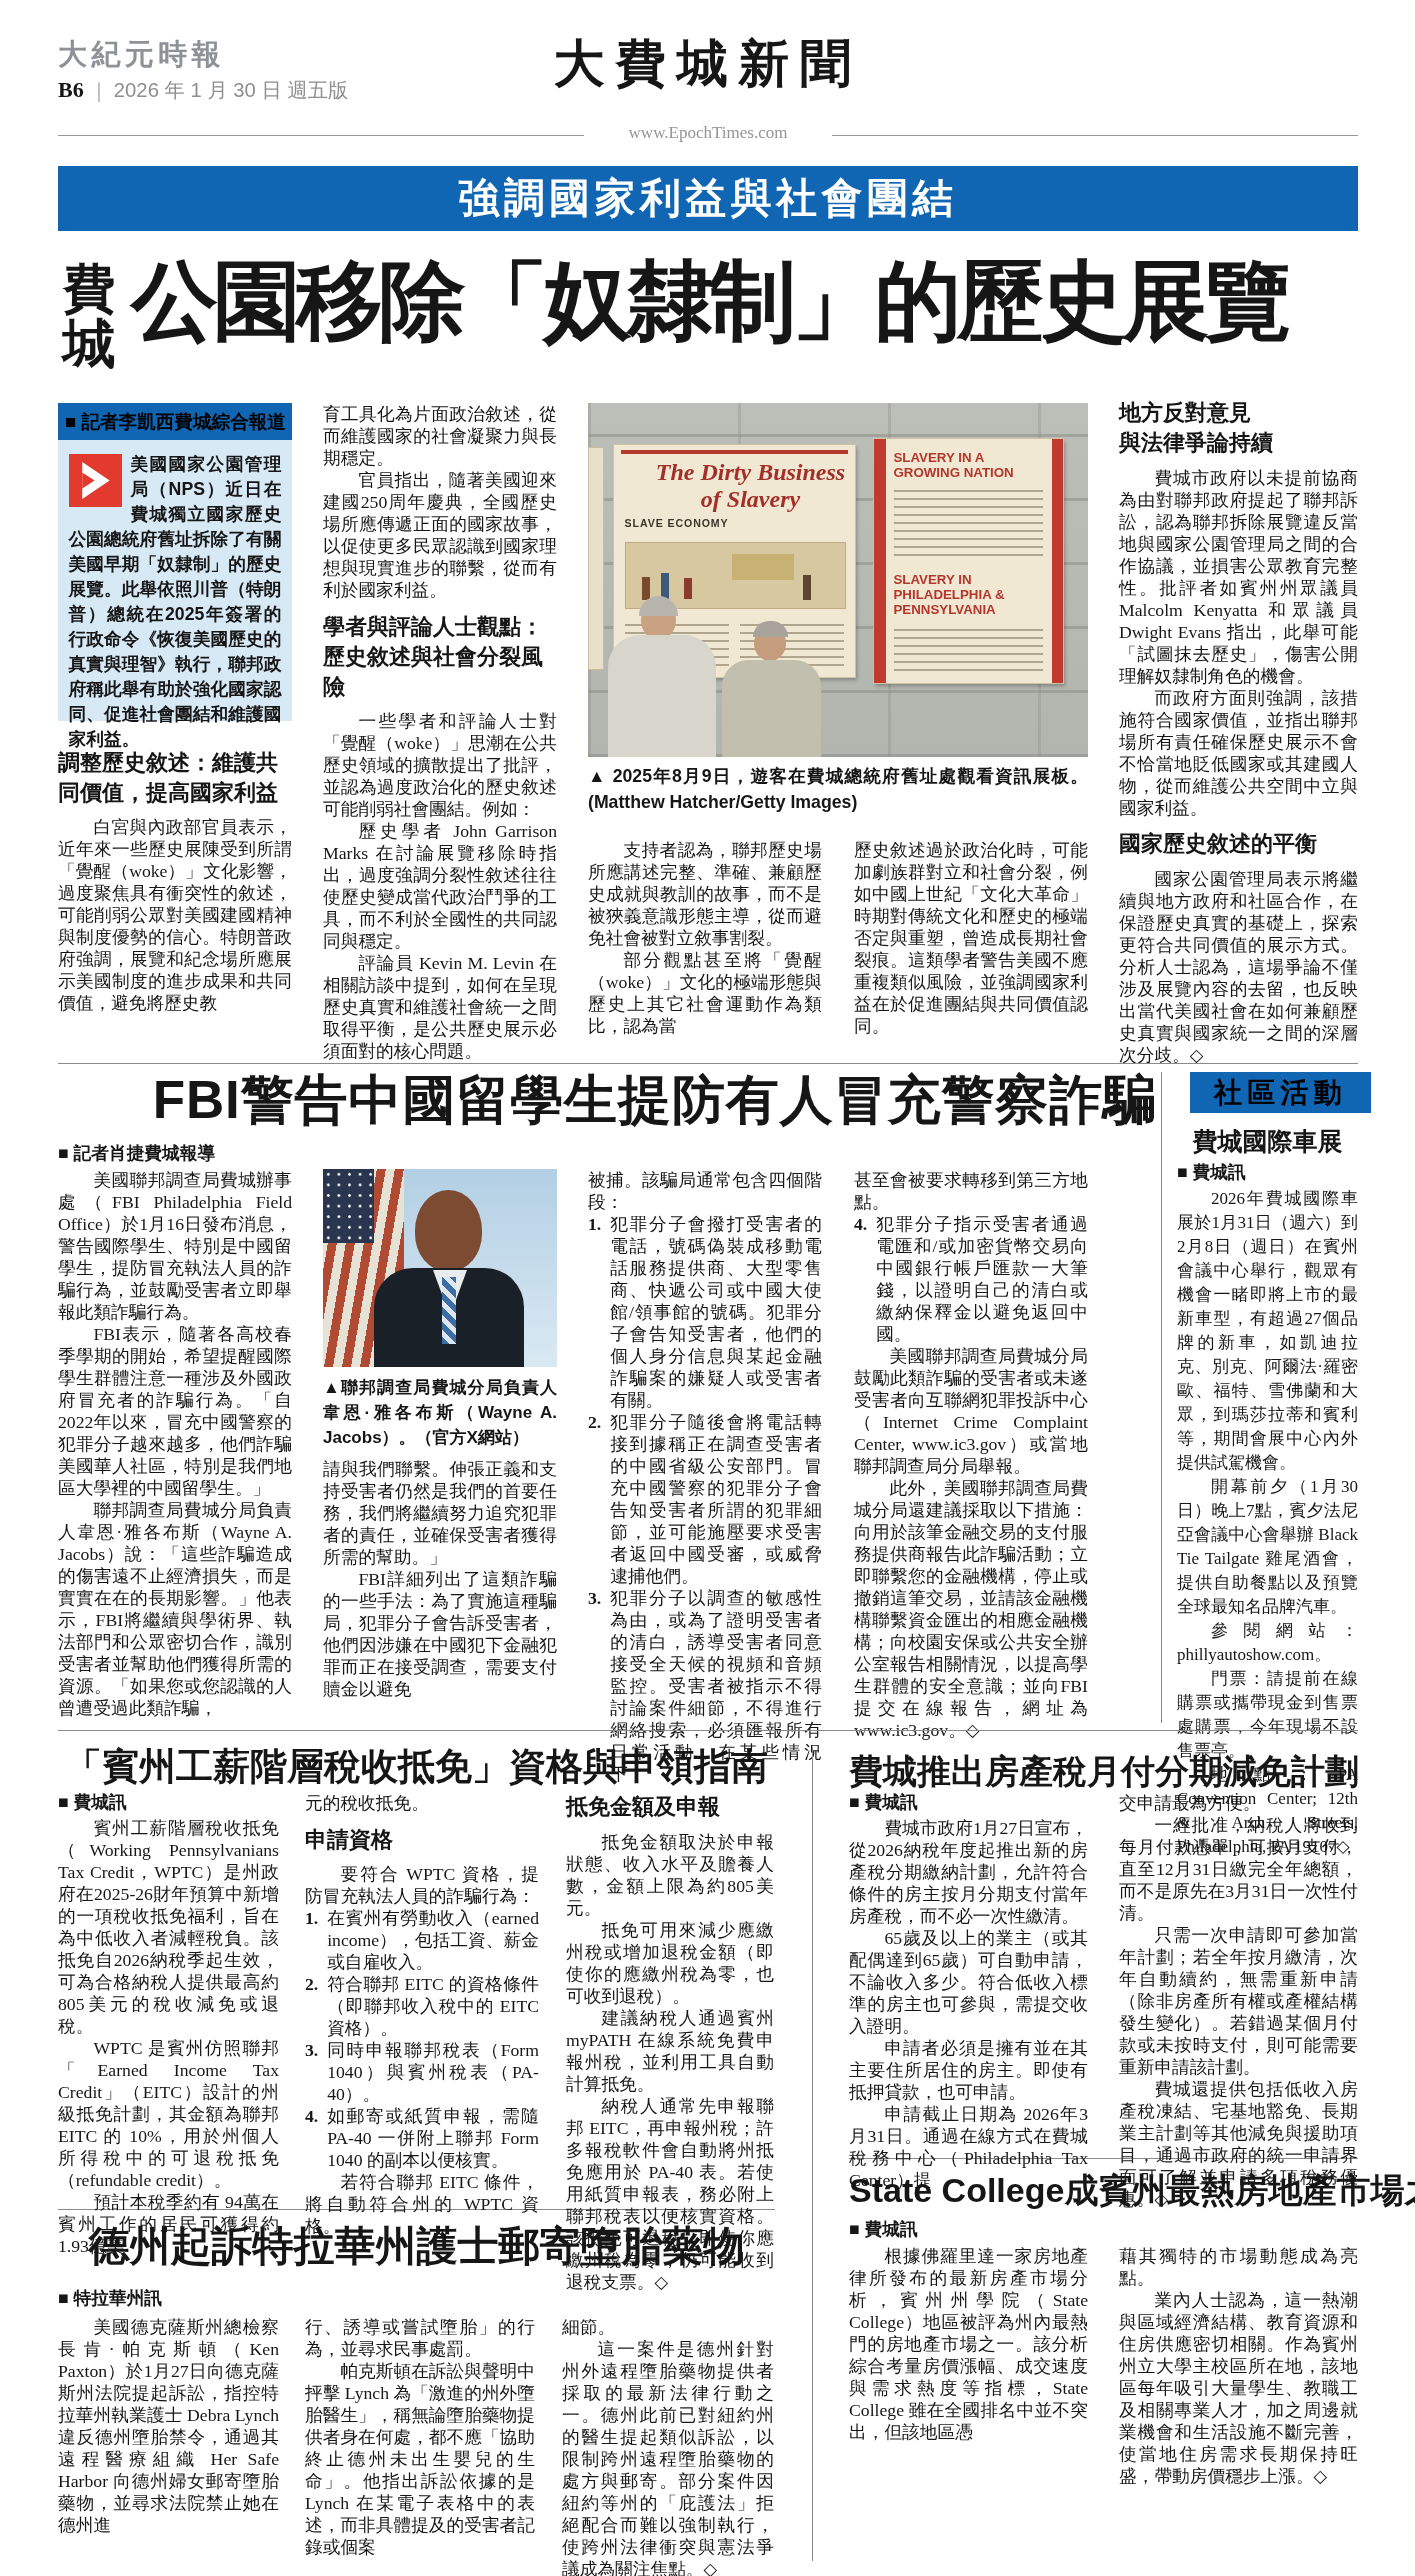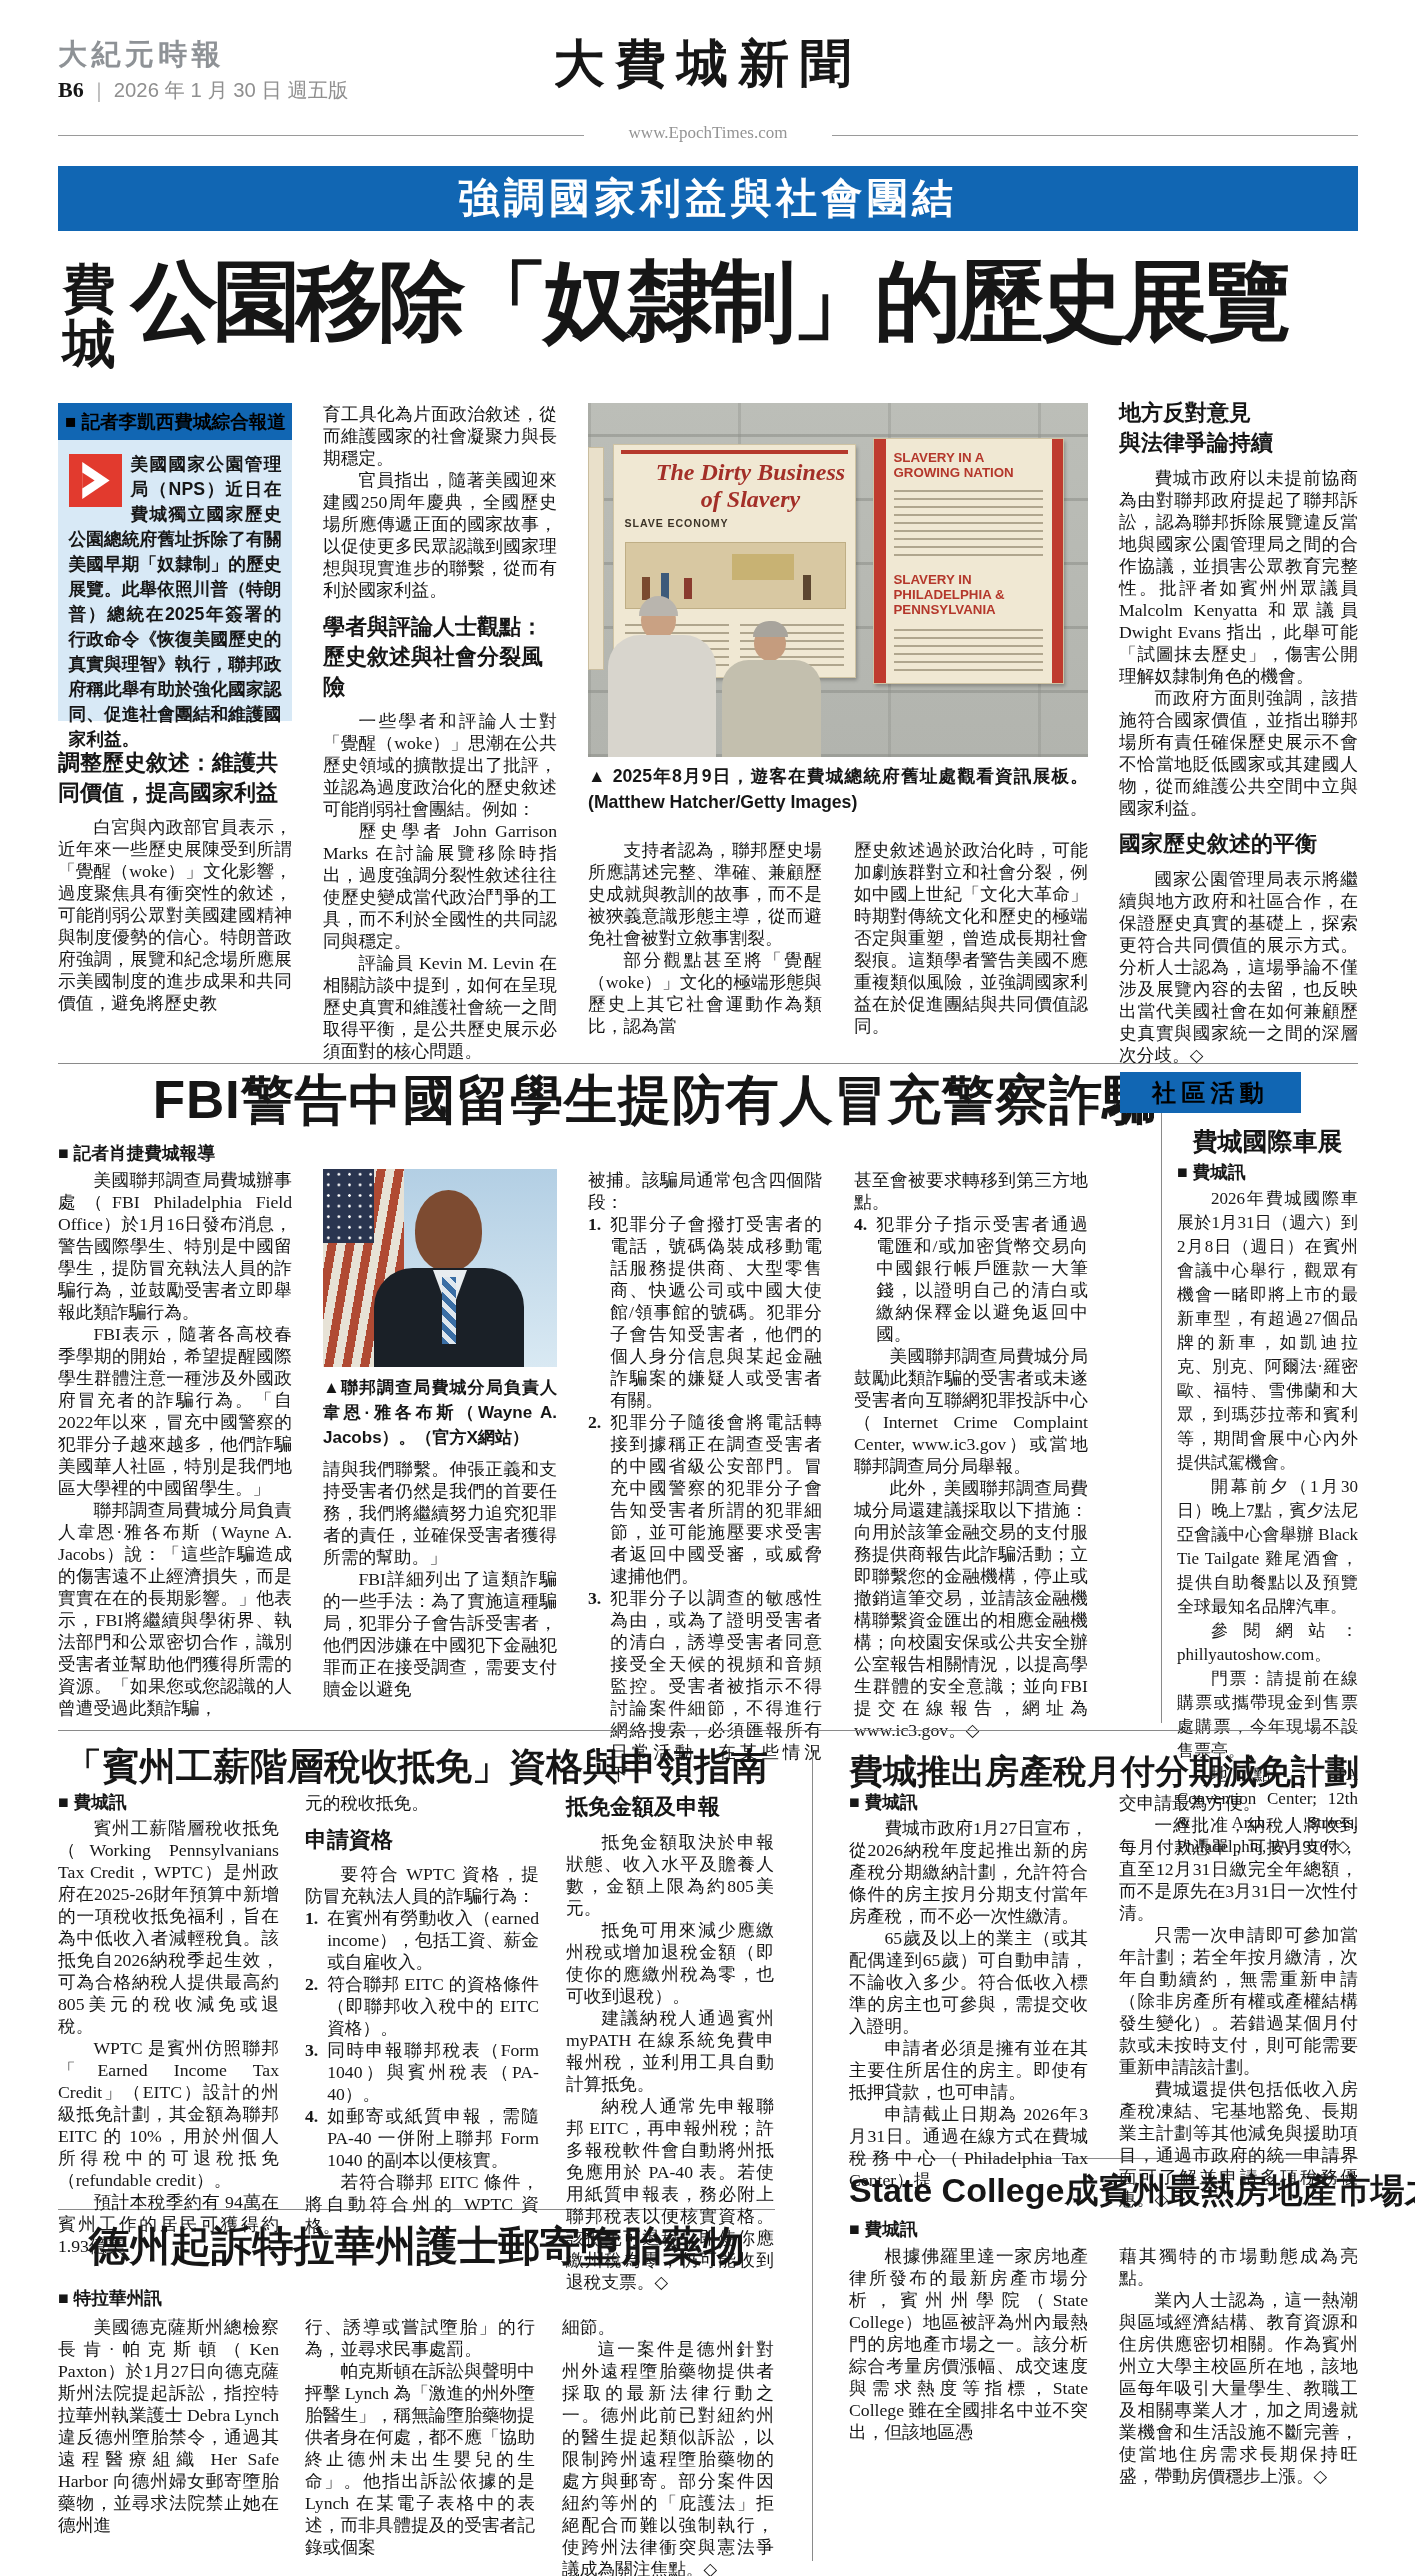--- a/index.html
+++ b/index.html
@@ -170,21 +170,21 @@
     <p class="li"><b>3.</b><span>犯罪分子以調查的敏感性為由，或為了證明受害者的清白，誘導受害者同意接受全天候的視頻和音頻監控。受害者被指示不得討論案件細節，不得進行網絡搜索，必須匯報所有日常活動，在某些情況下，</span></p>
   </div>
 
   <div class="abs bt" style="left:854px;top:1169px;width:234px;">
     <p class="ni">甚至會被要求轉移到第三方地點。</p>
     <p class="li"><b>4.</b><span>犯罪分子指示受害者通過電匯和/或加密貨幣交易向中國銀行帳戶匯款一大筆錢，以證明自己的清白或繳納保釋金以避免返回中國。</span></p>
     <p>美國聯邦調查局費城分局鼓勵此類詐騙的受害者或未遂受害者向互聯網犯罪投訴中心（Internet Crime Complaint Center, www.ic3.gov）或當地聯邦調查局分局舉報。</p>
     <p>此外，美國聯邦調查局費城分局還建議採取以下措施：向用於該筆金融交易的支付服務提供商報告此詐騙活動；立即聯繫您的金融機構，停止或撤銷這筆交易，並請該金融機構聯繫資金匯出的相應金融機構；向校園安保或公共安全辦公室報告相關情況，以提高學生群體的安全意識；並向FBI提交在線報告，網址為www.ic3.gov。◇</p>
   </div>
 
-  <div class="abs bluebox center" style="left:1120px;top:1072px;width:181px;height:41px;line-height:41px;font-size:24px;letter-spacing:5.3px;">社區活動</div>
+  <div class="abs bluebox center" style="left:1190px;top:1072px;width:181px;height:41px;line-height:41px;font-size:28px;letter-spacing:5.3px;">社區活動</div>
   <div class="abs sans center" style="left:1177px;top:1125px;width:181px;font-weight:bold;font-size:25px;">費城國際車展</div>
   <div class="abs byline" style="left:1177px;top:1162px;">■ 費城訊</div>
   <div class="abs cbody" style="left:1177px;top:1187px;width:181px;">
     <p>2026年費城國際車展於1月31日（週六）到2月8日（週日）在賓州會議中心舉行，觀眾有機會一睹即將上市的最新車型，有超過27個品牌的新車，如凱迪拉克、別克、阿爾法·羅密歐、福特、雪佛蘭和大眾，到瑪莎拉蒂和賓利等，期間會展中心內外提供試駕機會。</p>
     <p>開幕前夕（1月30日）晚上7點，賓夕法尼亞會議中心會舉辦 Black Tie Tailgate 雞尾酒會，提供自助餐點以及預覽全球最知名品牌汽車。</p>
     <p>參閱網站：phillyautoshow.com。</p>
     <p>門票：請提前在線購票或攜帶現金到售票處購票，今年現場不設售票亭。</p>
     <p>地點：PA Convention Center; 12th &amp; Arch Streets, Philadelphia, PA 19107◇</p>
   </div>
 

